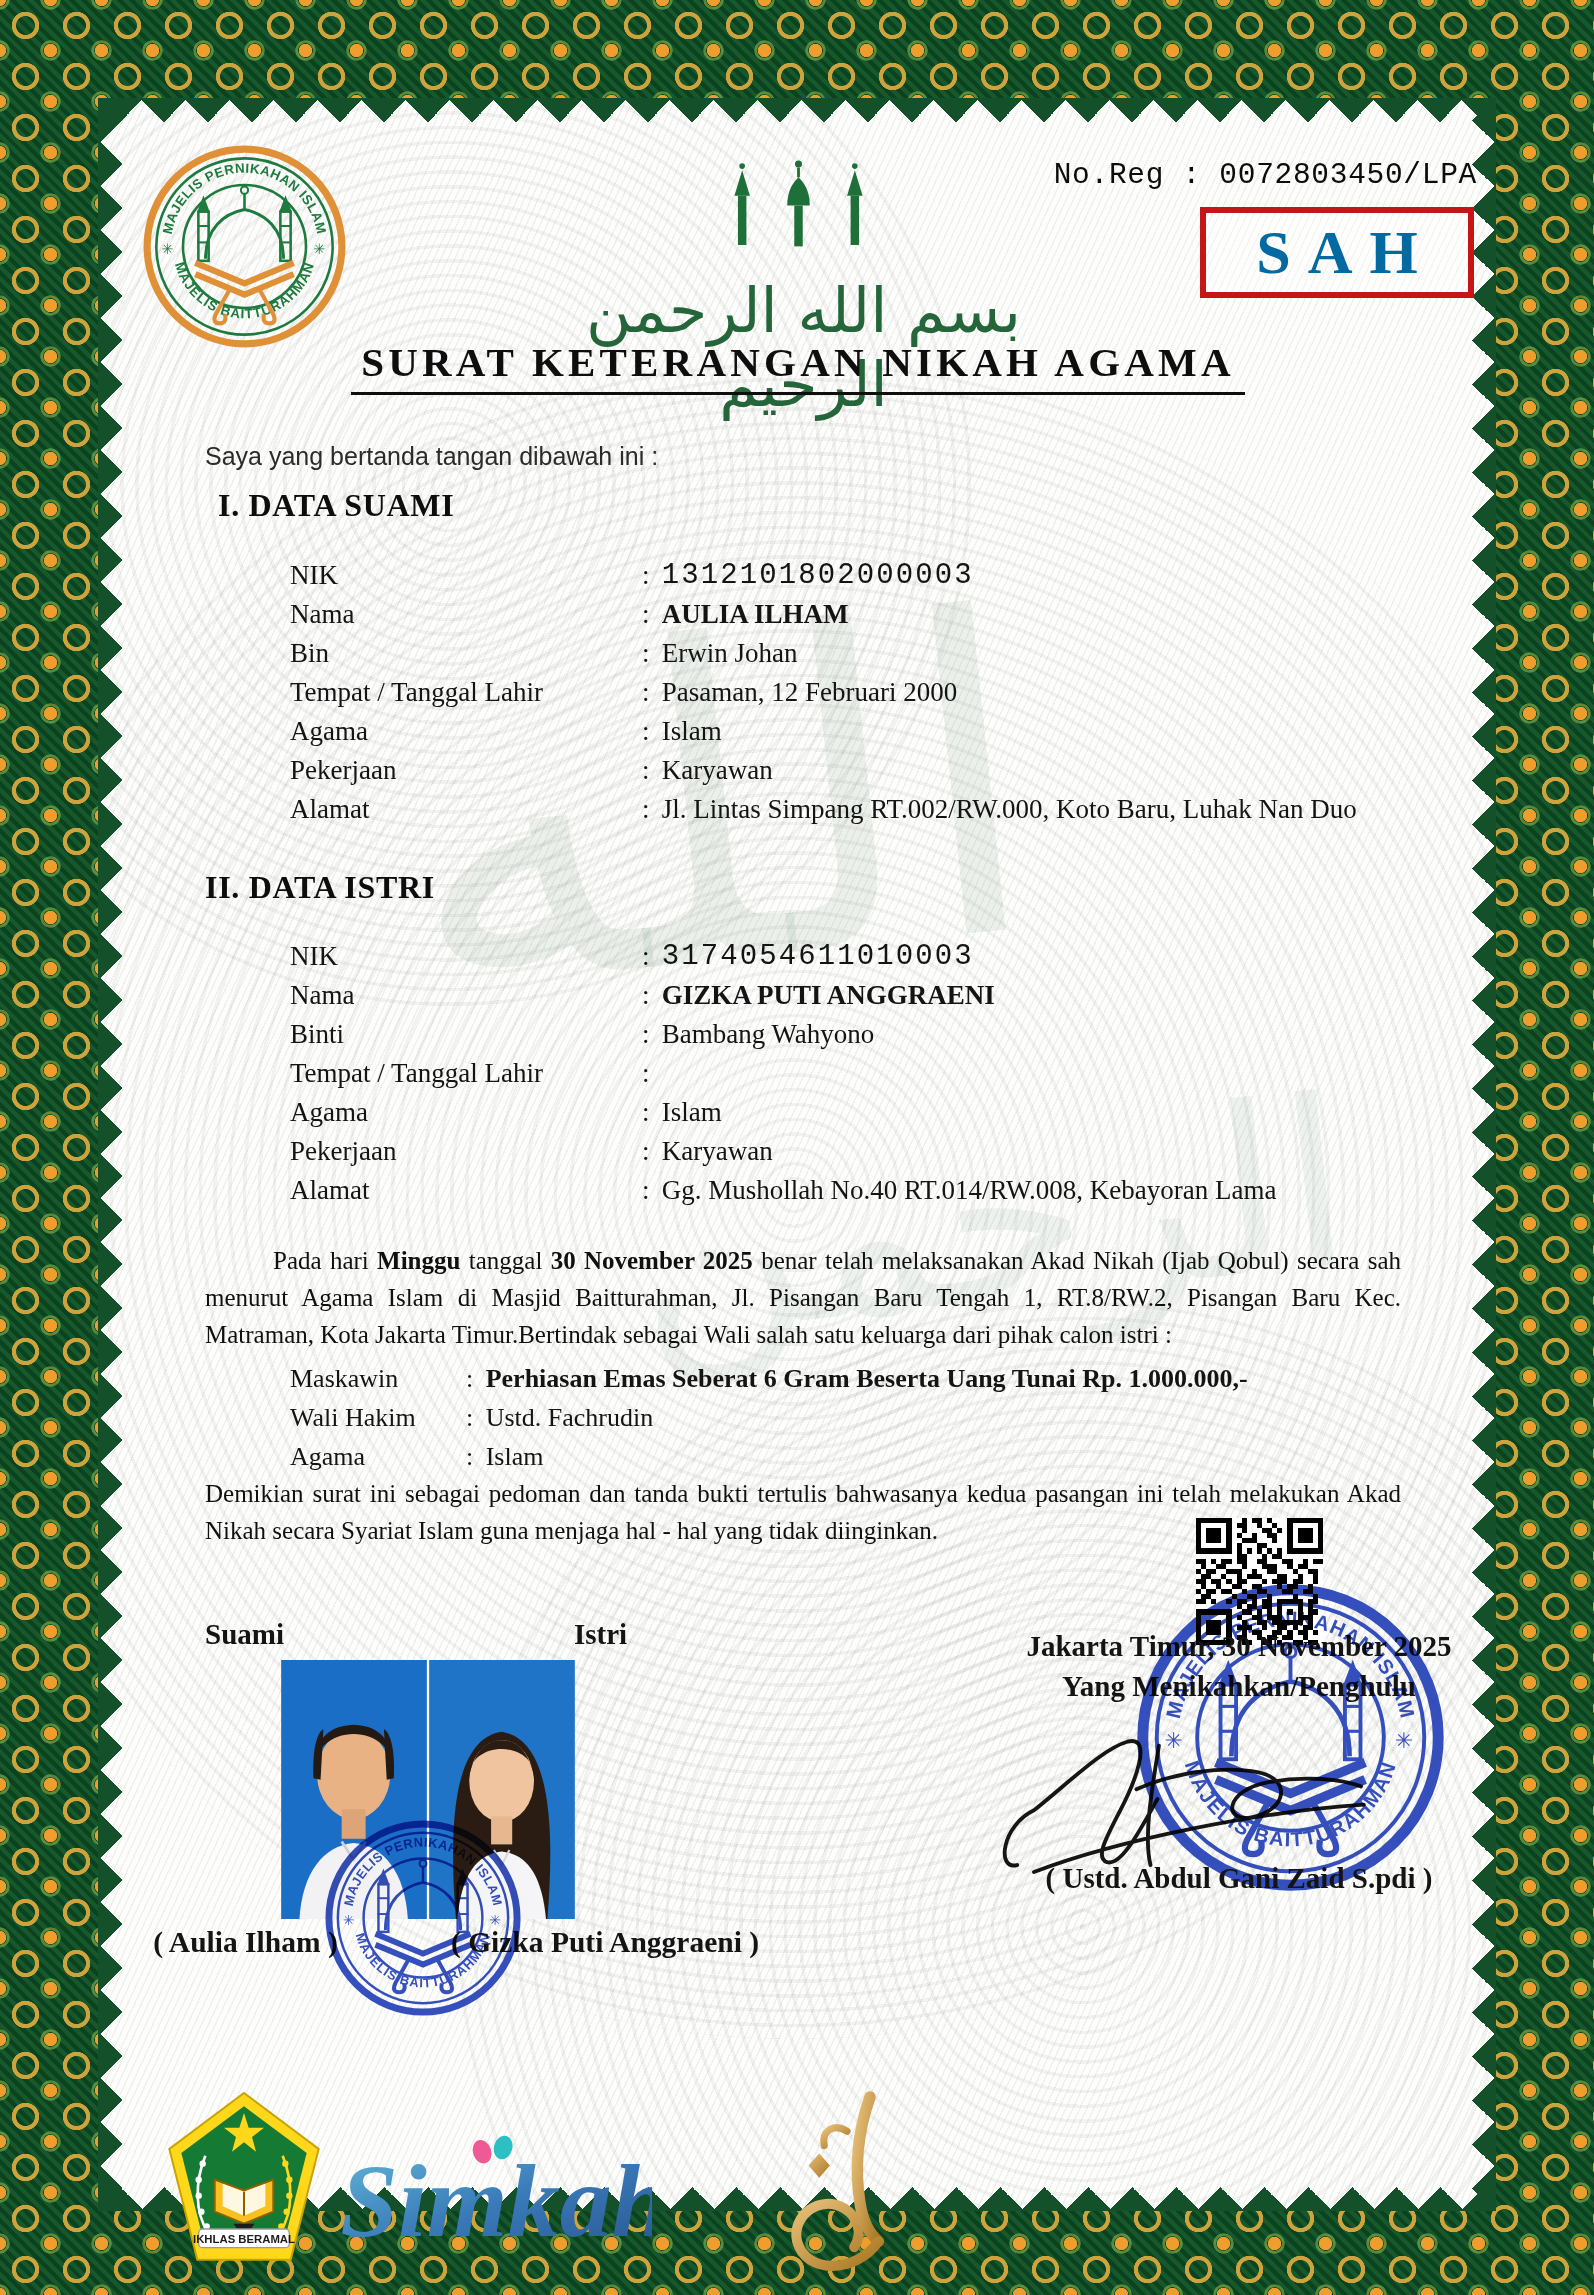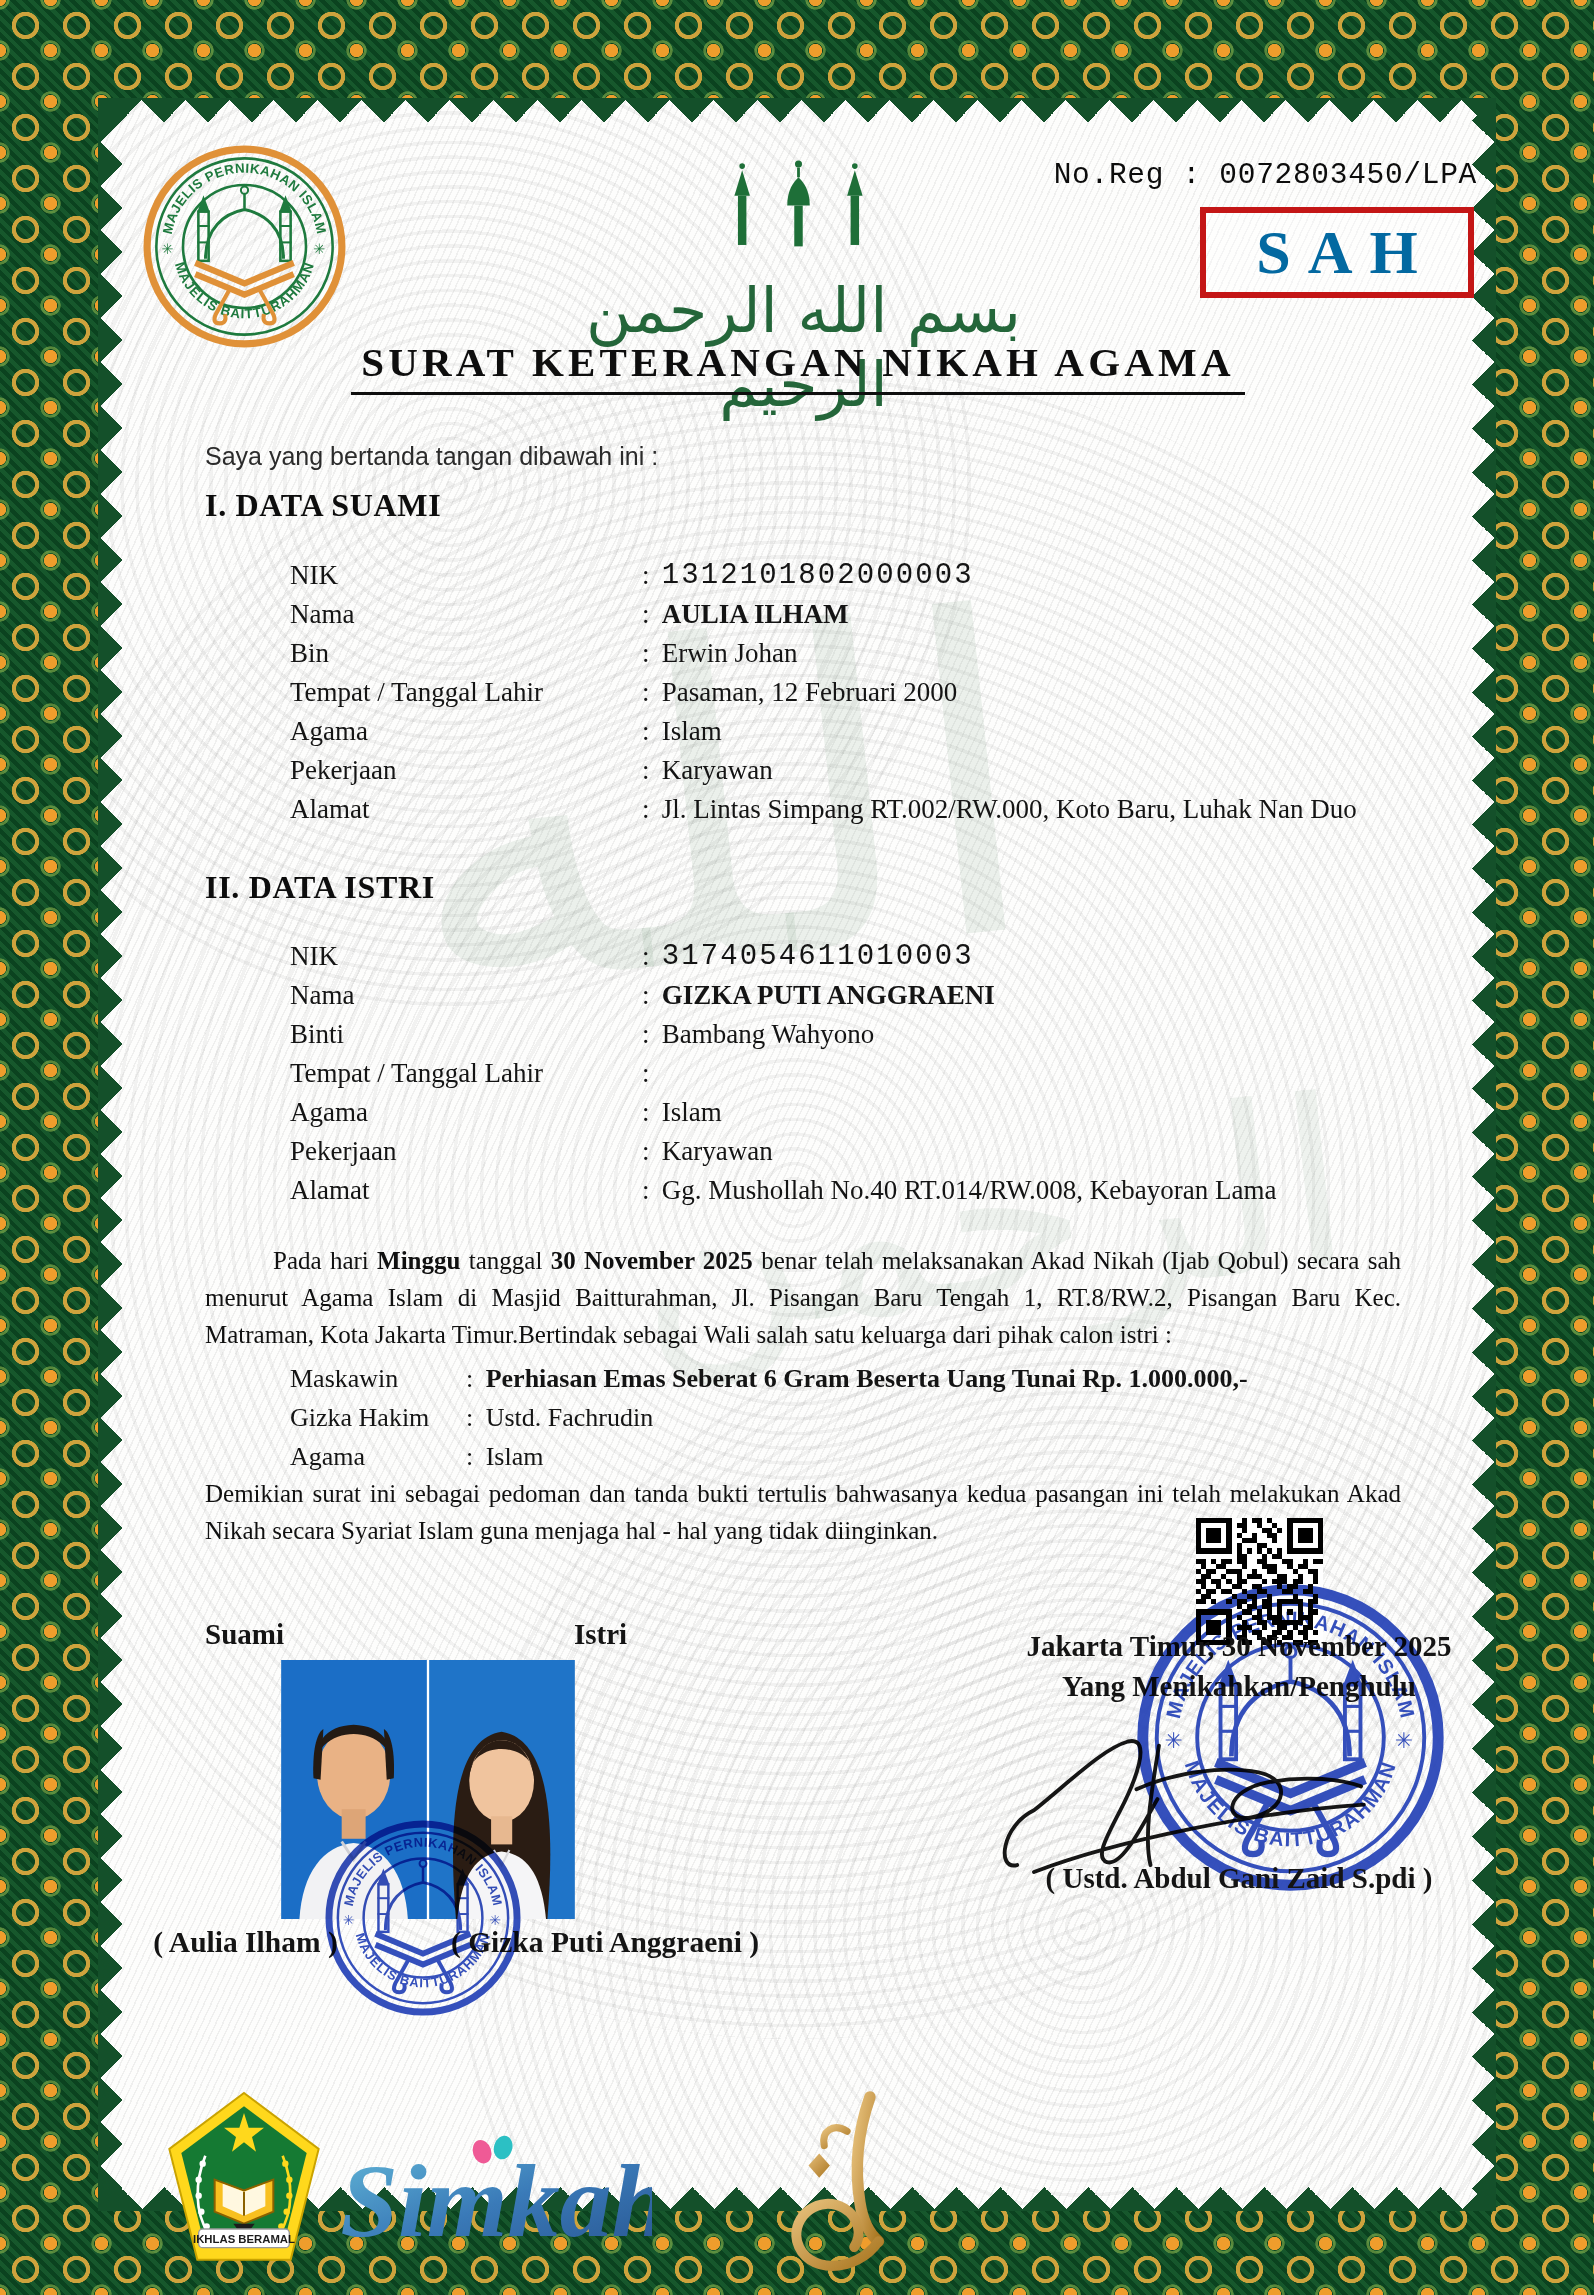--- a/index.html
+++ b/index.html
@@ -49,21 +49,21 @@
   .sah{left:1200px;top:207px;width:274px;height:91px;box-sizing:border-box;border:6.3px solid #c41616;
     display:flex;align-items:center;justify-content:center;color:#0369a1;font-weight:bold;
     font-size:62px;letter-spacing:17px;text-indent:17px;background:rgba(255,255,255,.35);}
   .bm-text{left:501px;top:274px;width:605px;text-align:center;font-family:"DejaVu Sans",sans-serif;
     font-size:62px;color:#24663a;line-height:1.2;}
   .title{left:200px;top:338px;width:1196px;text-align:center;}
   .title span{display:inline-block;font-size:41px;font-weight:bold;letter-spacing:4.2px;color:#0e0e0e;
     border-bottom:3.5px solid #0e0e0e;padding:0 9.8px 5.6px 9.8px;}
   .intro{left:205px;top:442px;font-family:"Liberation Sans",sans-serif;font-size:25px;color:#2b2b2b;}
   .sect{font-size:32px;font-weight:bold;color:#0d0d0d;letter-spacing:0.7px;}
-  .h-suami{left:205px;top:487px;} .h-istri{left:205px;top:869px;}
+  .h-suami{left:218px;top:487px;} .h-istri{left:205px;top:869px;}
   .rows{left:290px;width:1182px;font-size:27px;}
   .rows-suami{top:556px;} .rows-istri{top:937px;}
   .row{display:flex;height:39px;align-items:center;}
   .row .lbl{width:352px;flex:none;}
   .row .colon{width:19.7px;flex:none;}
   .row .val{flex:1;white-space:nowrap;}
   .val.mono{font-family:"Liberation Mono",monospace;font-size:29px;letter-spacing:2.1px;}
   .val.bold{font-weight:bold;}
   .para{left:205px;width:1196px;font-size:25px;line-height:37px;text-align:justify;color:#101010;}
   .p1{top:1242px;text-indent:68px;}
@@ -242,21 +242,21 @@
 
     <div class="abs para p1"><span>Pada hari </span><b>Minggu</b><span> tanggal </span><b>30 November 2025</b><span> benar telah melaksanakan Akad Nikah (Ijab Qobul) secara sah menurut Agama Islam di Masjid Baitturahman, Jl. Pisangan Baru Tengah 1, RT.8/RW.2, Pisangan Baru Kec. Matraman, Kota Jakarta Timur.Bertindak sebagai Wali salah satu keluarga dari pihak calon istri :</span></div>
 
     <div class="abs mahar">
       <div class="row">
           <span class="lbl">Maskawin</span>
           <span class="colon">:</span>
           <span class="val bold">Perhiasan Emas Seberat 6 Gram Beserta Uang Tunai Rp. 1.000.000,-</span>
         </div>
       <div class="row">
-          <span class="lbl">Gizka Hakim</span>
+          <span class="lbl">Wali Hakim</span>
           <span class="colon">:</span>
           <span class="val">Ustd. Fachrudin</span>
         </div>
       <div class="row">
           <span class="lbl">Agama</span>
           <span class="colon">:</span>
           <span class="val">Islam</span>
         </div>
     </div>
 

